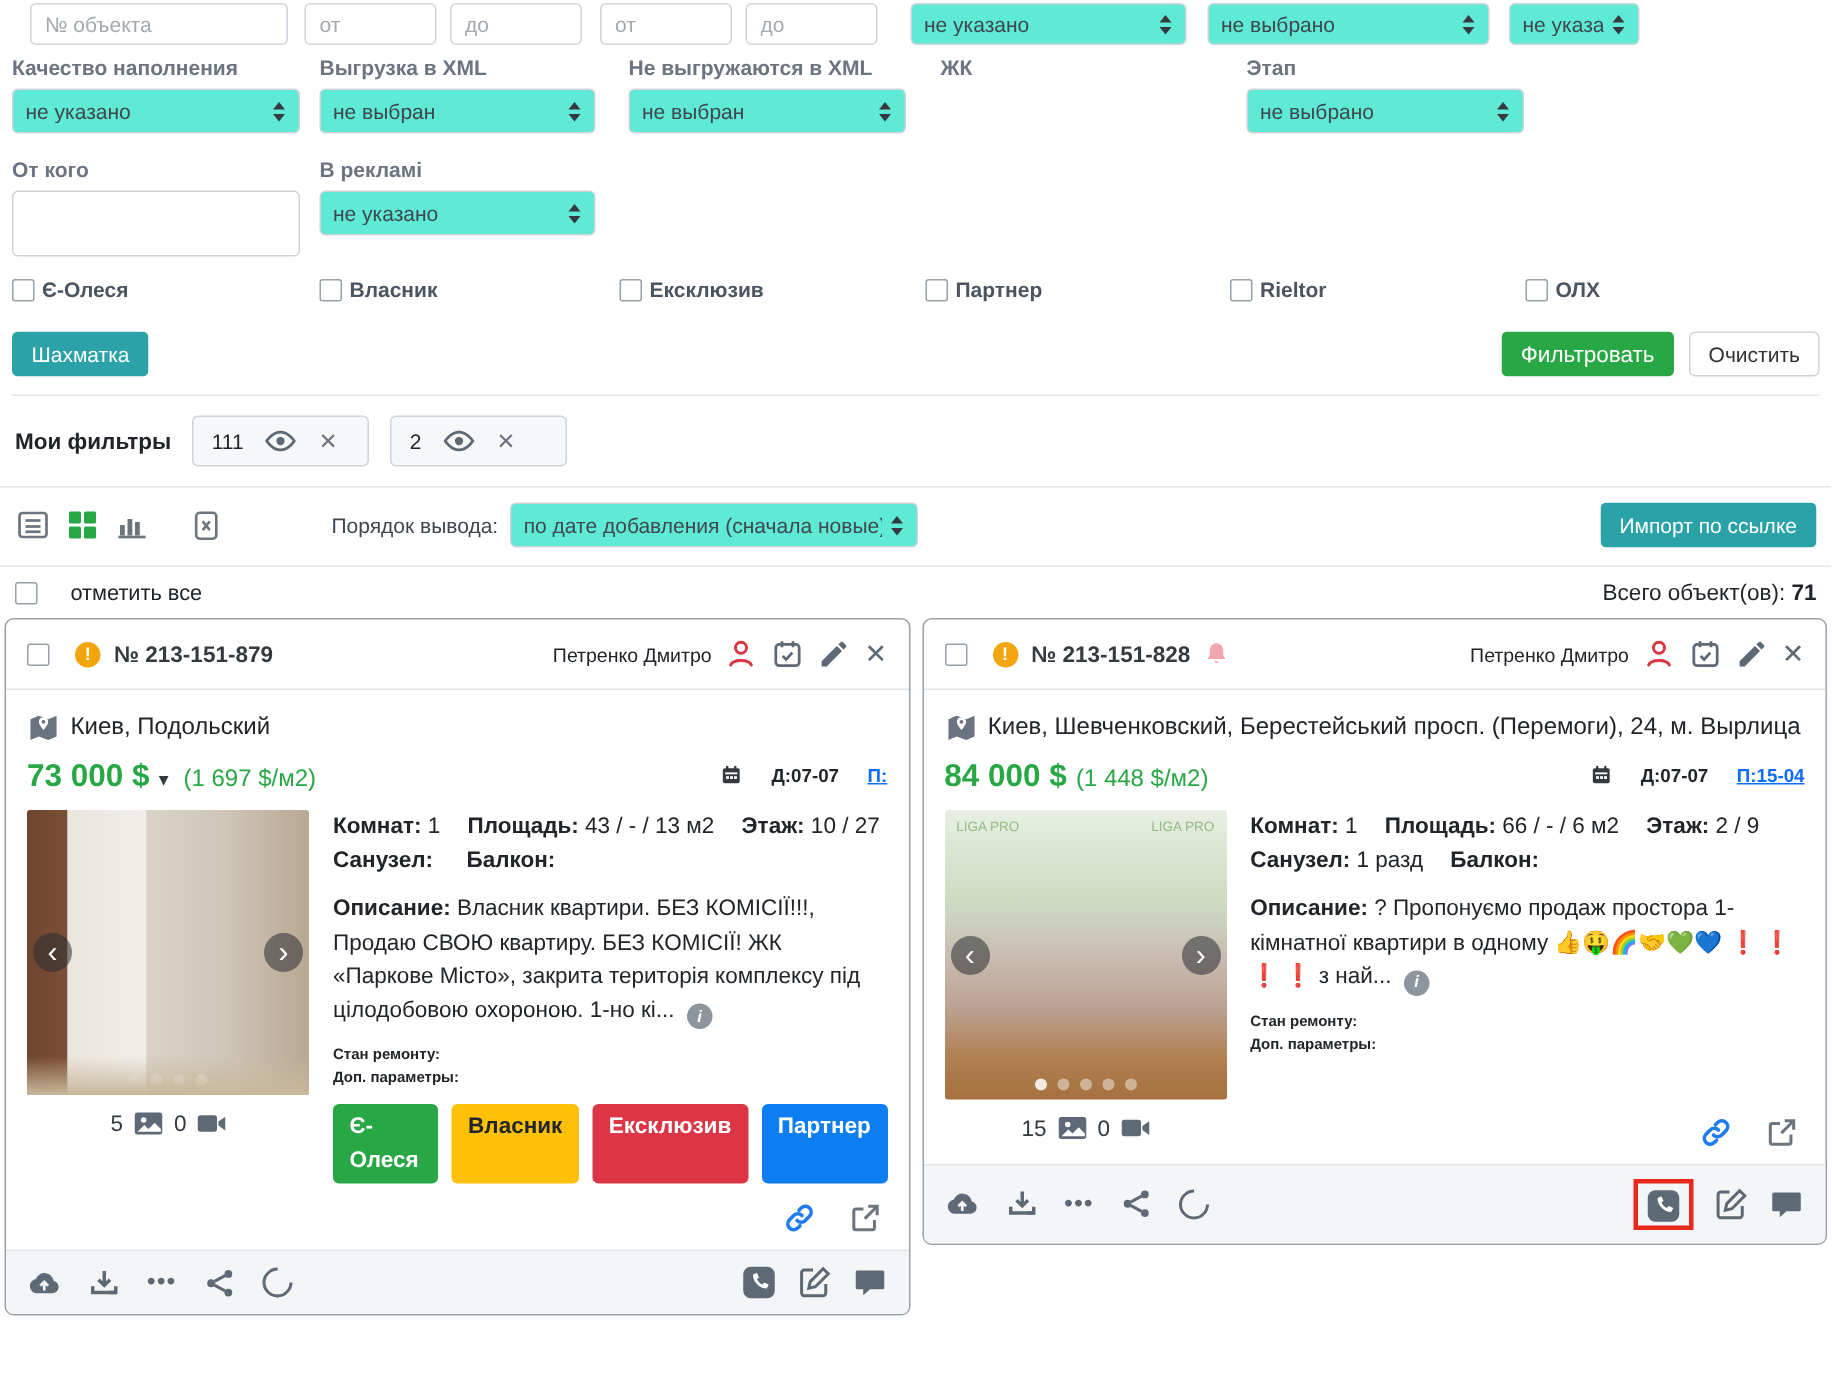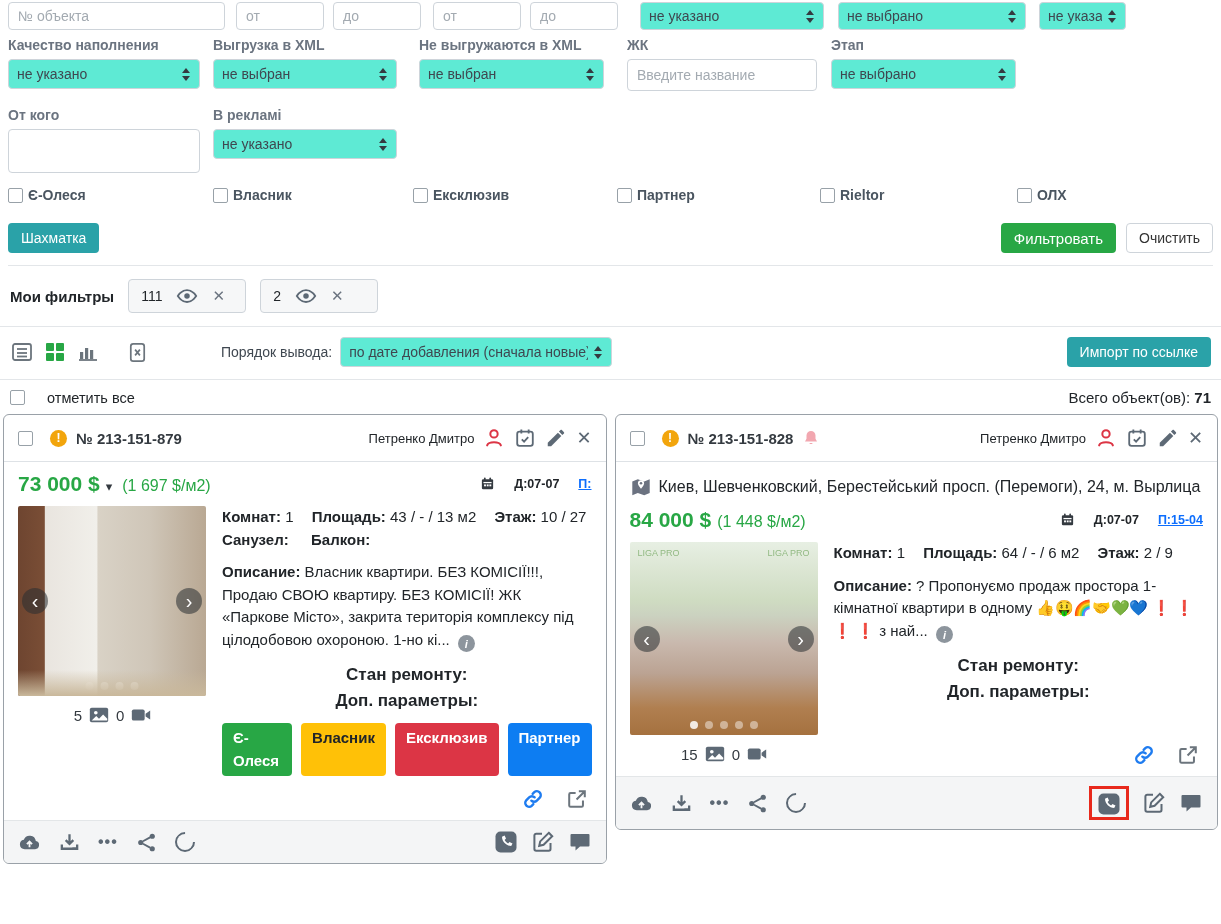--- a/index.html
+++ b/index.html
@@ -110,21 +110,21 @@
             font-size:15px; padding:8px 0 10px 0; }
   .counts svg { width:22px; height:22px; }
 
   .text-col { flex:1 1 auto; padding-left:14px; font-size:15px; line-height:1.5; }
   .spec-line b { color:#212529; }
   .spec-line .sp { display:inline-block; width:14px; }
   .desc { margin-top:10px; }
   .info-ico { display:inline-flex; width:17px; height:17px; border-radius:50%; background:#8d959d; color:#fff;
               align-items:center; justify-content:center; font-size:11px; font-weight:bold; font-style:italic;
               vertical-align:-3px; margin-left:4px; cursor:pointer; }
-  .small-labels { margin-top:10px; font-size:17px; line-height:1.5;text-align:center; }
+  .small-labels { margin-top:10px; font-size:10px; line-height:1.5; }
   .small-labels b { color:#212529; }
   .badges { display:flex; gap:9px; margin-top:10px; }
   .badge { border-radius:4px; padding:4px 11px; font-weight:bold; font-size:15px; color:#fff; }
   .badge-green { background:#28a745; } .badge-yellow { background:#ffc107; color:#212529; }
   .badge-red { background:#dc3545; } .badge-blue { background:#0d7df2; }
   .linkicons { display:flex; justify-content:flex-end; align-items:center; gap:22px; padding:12px 4px 10px 0; }
   .linkicons svg { width:22px; height:22px; cursor:pointer; }
 
   .card-foot { background:#f4f5f6; border-top:1px solid #e3e6e8; display:flex; align-items:center;
                padding:9px 14px; }
@@ -140,21 +140,21 @@
   svg { display:block; }
 </style>
 </head>
 <body>
 
 <div class="page">
 
   <div class="filters">
 
     <div class="f-row1">
-      <input class="inp" style="width: 217px;" placeholder="№ объекта">
+      <input class="inp" style="width: 172px; margin-left: 12px;" placeholder="№ объекта">
       <input class="inp" style="width: 88px; margin-left: 11px;" placeholder="от">
       <input class="inp" style="width: 88px; margin-left: 9px;" placeholder="до">
       <input class="inp" style="width: 88px; margin-left: 12px;" placeholder="от">
       <input class="inp" style="width: 88px; margin-left: 9px;" placeholder="до">
       <div class="sel" style="width:184px;margin-left:22px;height:28px">
         <span class="txt">не указано</span>
         <span class="caret"></span>
       </div>
       <div class="sel" style="width:188px;margin-left:14px;height:28px">
         <span class="txt">не выбрано</span>
@@ -183,21 +183,20 @@
       </div>
       <div style="width:185px;margin-left:22px">
         <span class="flabel">Не выгружаются в XML</span>
         <div class="sel">
           <span class="txt">не выбран</span>
           <span class="caret"></span>
         </div>
       </div>
       <div style="width:190px;margin-left:23px">
         <span class="flabel">ЖК</span>
-        <input class="inp" style="width: 190px; height: 32px;" placeholder="Введите название">
       </div>
       <div style="width:185px;margin-left:14px">
         <span class="flabel">Этап</span>
         <div class="sel">
           <span class="txt">не выбрано</span>
           <span class="caret"></span>
         </div>
       </div>
     </div>
 
@@ -335,20 +334,28 @@
           <line x1="16" y1="2.8" x2="16" y2="7" stroke="#5d6975" stroke-width="2"></line>
           <path d="M8.5 13.5l2.5 2.5 4.5-5" fill="none" stroke="#5d6975" stroke-width="2"></path>
         </svg>
         <svg class="head-ico" viewBox="0 0 24 24">
           <path d="M3 17.3V21h3.7L17.8 9.9 14.1 6.2 3 17.3z" fill="#5d6975"></path>
           <path d="M20.7 7c.4-.4.4-1 0-1.4l-2.3-2.3c-.4-.4-1-.4-1.4 0L15.2 5l3.7 3.7L20.7 7z" fill="#5d6975"></path>
         </svg>
         <span class="x-ico">✕</span>
       </div>
       <div class="card-body">
+        <div class="addr-row">
+          <svg width="22" height="22" viewBox="0 0 24 24">
+            <path d="M2.5 6l6-2.5 7 2.5 6-2.5v15l-6 2.5-7-2.5-6 2.5z" fill="#6b7280"></path>
+            <path d="M12 4.5a3.4 3.4 0 013.4 3.4c0 2.4-3.4 6-3.4 6s-3.4-3.6-3.4-6A3.4 3.4 0 0112 4.5z" fill="#fff"></path>
+            <circle cx="12" cy="7.9" r="1.4" fill="#6b7280"></circle>
+          </svg>
+          <span>Киев, Подольский</span>
+        </div>
         <div class="price-row">
           <span class="price">73 000 $</span>
           <span class="price-caret">▾</span>
           <span class="price-m2">(1 697 $/м2)</span>
           <span class="date-group">
             <svg width="15" height="15" viewBox="0 0 24 24">
               <rect x="3" y="5" width="18" height="16" rx="2" fill="#343a40"></rect>
               <rect x="6.5" y="2.5" width="2.4" height="5" rx="1" fill="#343a40"></rect>
               <rect x="15.1" y="2.5" width="2.4" height="5" rx="1" fill="#343a40"></rect>
               <rect x="5.5" y="9.5" width="13" height="2" fill="#fff"></rect>
@@ -544,23 +551,29 @@
                 <rect x="2" y="6" width="14" height="12" rx="2" fill="#5d6975"></rect>
                 <path d="M17 10.5l5-3.5v10l-5-3.5z" fill="#5d6975"></path>
               </svg>
             </div>
           </div>
           <div class="text-col">
             <div class="spec-line">
               <b>Комнат:</b>
               <span>1</span><span class="sp"></span>
               <b>Площадь:</b>
-              <span>64 / - / 6 м2</span><span class="sp"></span>
+              <span>66 / - / 6 м2</span><span class="sp"></span>
               <b>Этаж:</b>
               <span>2 / 9</span>
+            </div>
+            <div class="spec-line">
+              <b>Санузел:</b>
+              <span>1 разд</span><span class="sp"></span>
+              <b>Балкон:</b>
+              <span></span>
             </div>
             <div class="desc">
               <b>Описание:</b>
               <span>? Пропонуємо продаж простора 1-кімнатної квартири в одному 👍🤑🌈🤝💚💙 ❗ ❗ ❗ ❗ з най...</span>
               <span class="info-ico">i</span>
             </div>
             <div class="small-labels">
               <div><b>Стан ремонту:</b></div>
               <div><b>Доп. параметры:</b></div>
             </div>

